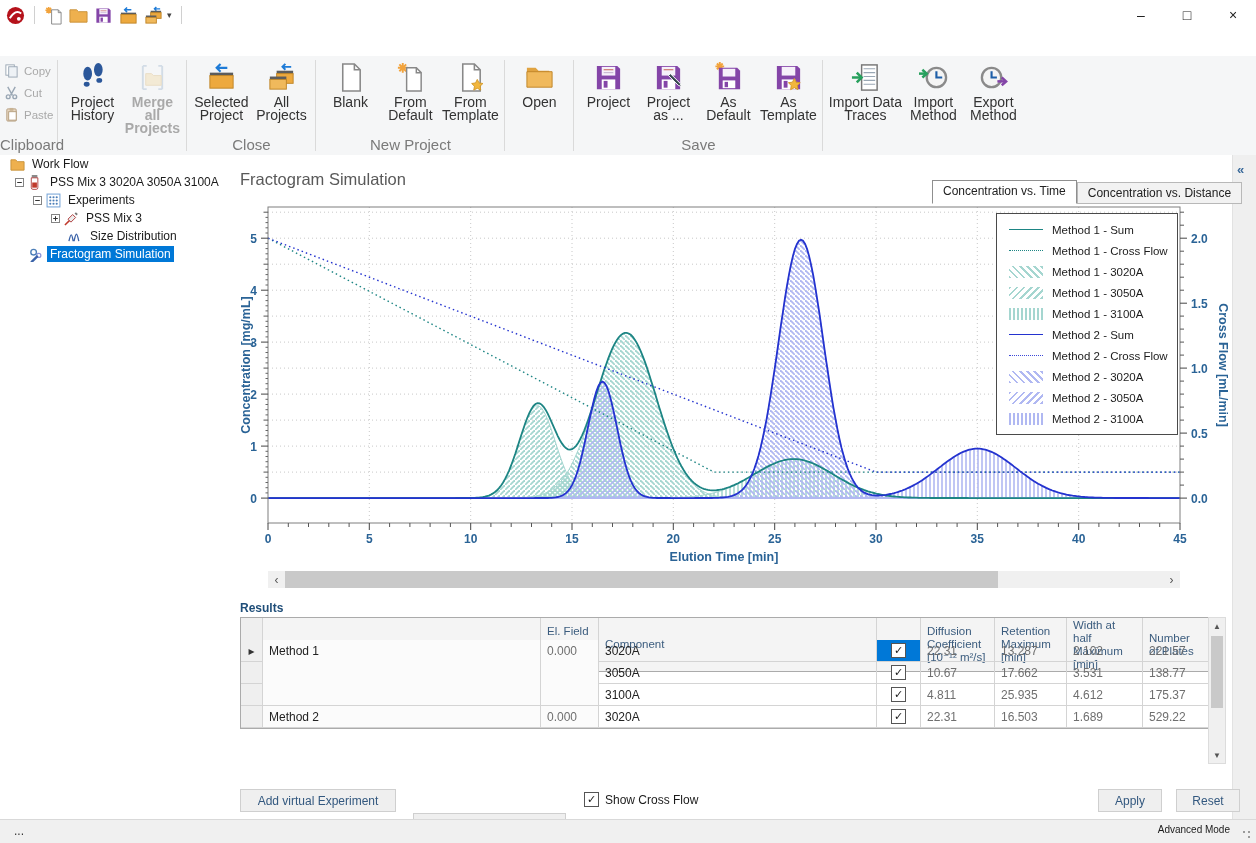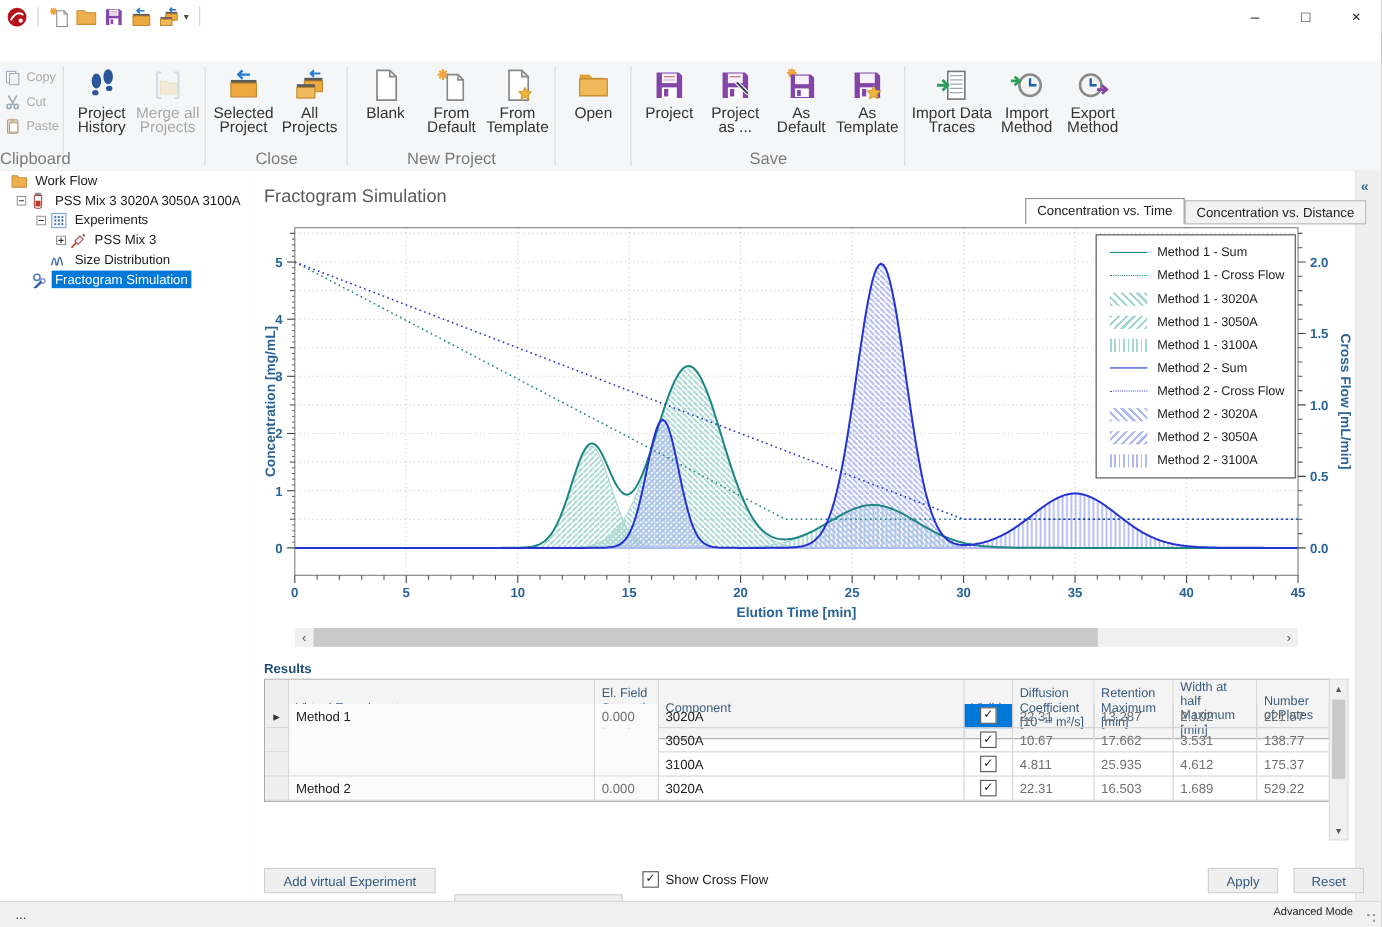--- a/index.html
+++ b/index.html
@@ -22,21 +22,21 @@
   
   .ribbon{position:absolute;left:0;top:56px;width:100%;height:99px;background:#f5f6f7;border-bottom:1px solid #d0d0d0;display:flex;align-items:stretch;}
   .rb-group{position:relative;display:flex;align-items:flex-start;padding:3px 4px 18px 4px;}
   .rb-caption{position:absolute;left:0;right:0;bottom:2px;text-align:center;font-size:15px;color:#7a7a7a;}
   .rb-sep{width:1px;background:#dadada;margin:4px 0;}
   .rb-btn{display:flex;flex-direction:column;align-items:center;width:58px;padding:3px 1px;}
   .rb-btn.wide{width:74px;}
   .rb-ico{width:31px;height:31px;}
   .rb-ico svg{width:100%;height:100%;}
   .rb-lbl{margin-top:3px;font-size:14px;line-height:13px;text-align:center;color:#333;}
-  .rb-btn.disabled .rb-lbl{color:#a9a9a9;}
+  .rb-btn.disabled .rb-lbl{color:#a9a9a9;font-weight:bold;}
   .rb-btn.disabled .rb-ico{opacity:.45;}
   .rb-smalls{display:flex;flex-direction:column;justify-content:flex-start;gap:7px;padding-top:4px;}
   .rb-small{display:flex;align-items:center;gap:5px;}
   .rb-small .sico{width:15px;height:15px;display:inline-flex;}
   .rb-small .slbl{font-size:11.5px;color:#a9a9a9;}
   
   .nav{position:absolute;left:0;top:155px;width:228px;height:665px;background:#fff;border-right:1px solid #e4e4e4;}
   .nav-title{font-size:16.5px;color:#595959;padding:12px 0 10px 13px;}
   .tree-row{display:flex;align-items:center;height:18px;white-space:nowrap;}
   .tree-row .exp{width:9px;height:9px;margin-right:4px;flex:none;display:inline-flex;}
@@ -427,21 +427,21 @@
           </span>
           <span class="tico">
             <svg viewBox="0 0 16 16">
               <path d="M1 15 l5 -5" stroke="#c0392b" stroke-width="1.6"></path>
               <rect x="5" y="5.5" width="7" height="4.5" transform="rotate(-45 8.5 8)" fill="#ececec" stroke="#b04343"></rect>
               <path d="M12 2 l2 2" stroke="#777" stroke-width="2"></path>
             </svg>
           </span>
           <span class="tree-lbl">PSS Mix 3</span>
         </div>
-        <div class="tree-row" style="padding-left:46px">
+        <div class="tree-row" style="padding-left:68px">
           <span class="tico">
             <svg viewBox="0 0 16 12">
               <path d="M1 11 C3 2 4 2 5.5 11 M6.5 11 C8.5 1 9.5 1 11.5 11" stroke="#3a62a8" stroke-width="1.4" fill="none"></path>
             </svg>
           </span>
           <span class="tree-lbl">Size Distribution</span>
         </div>
         <div class="tree-row selected" style="padding-left:28px">
           <span class="tico">
             <svg viewBox="0 0 16 16">

